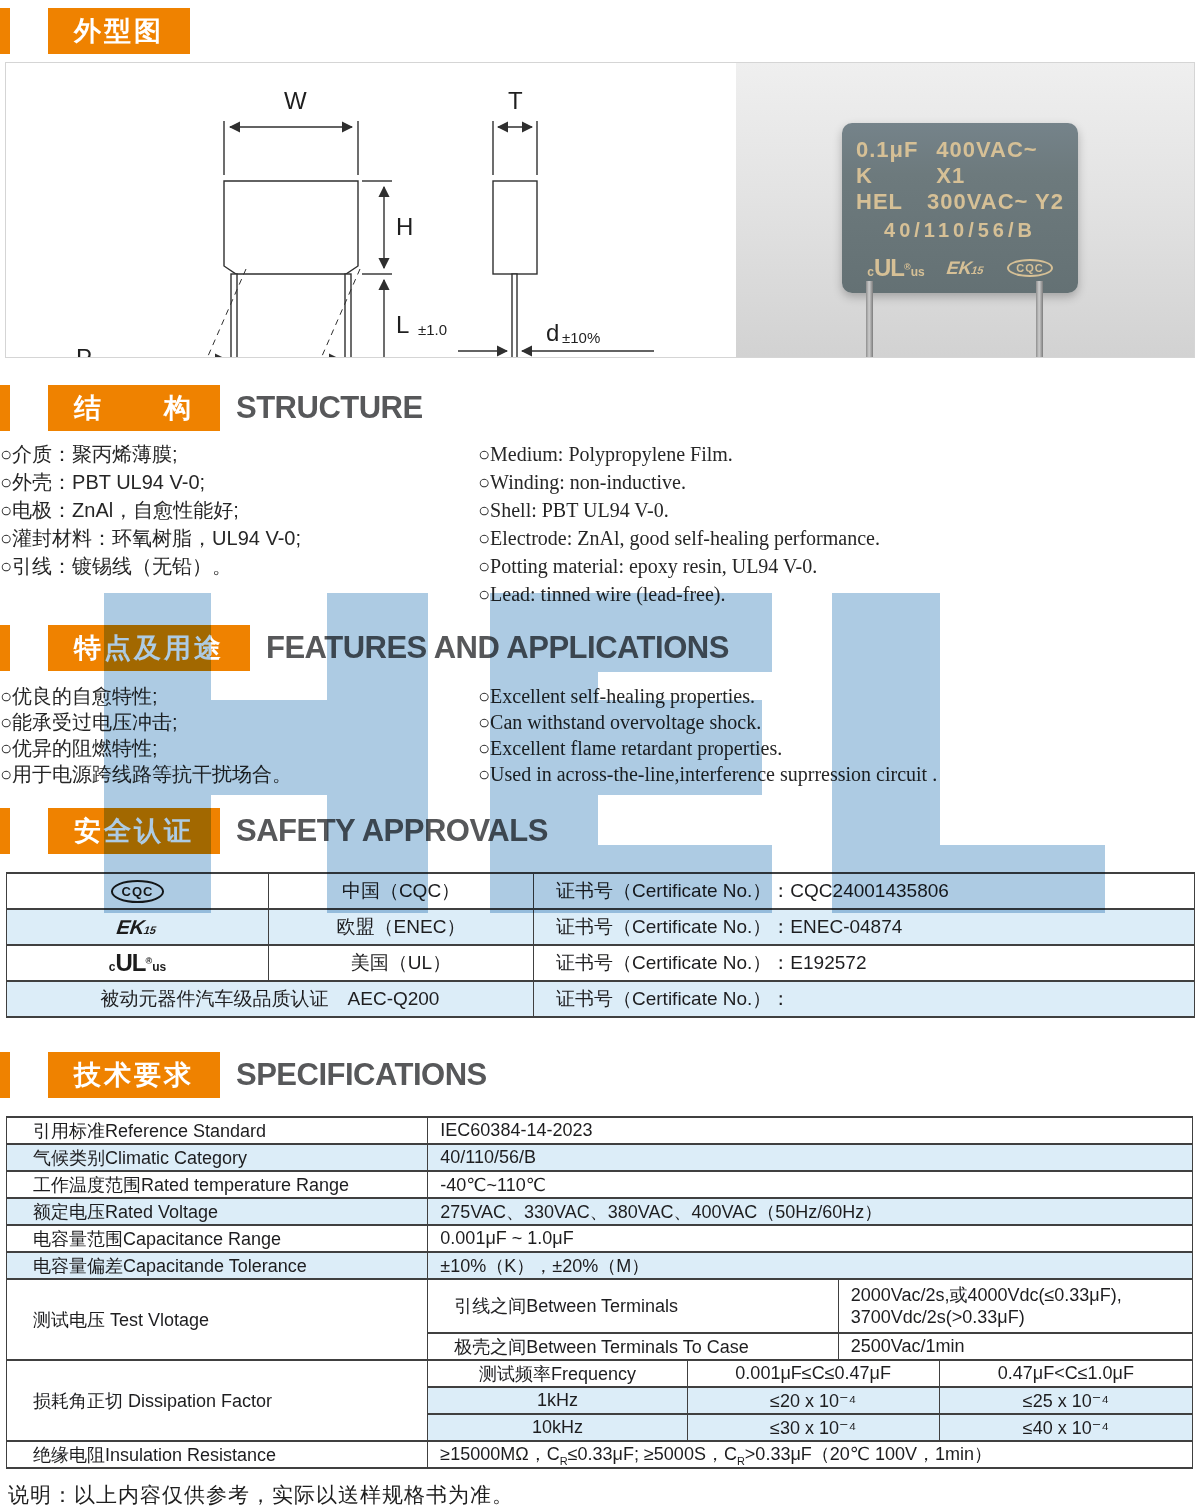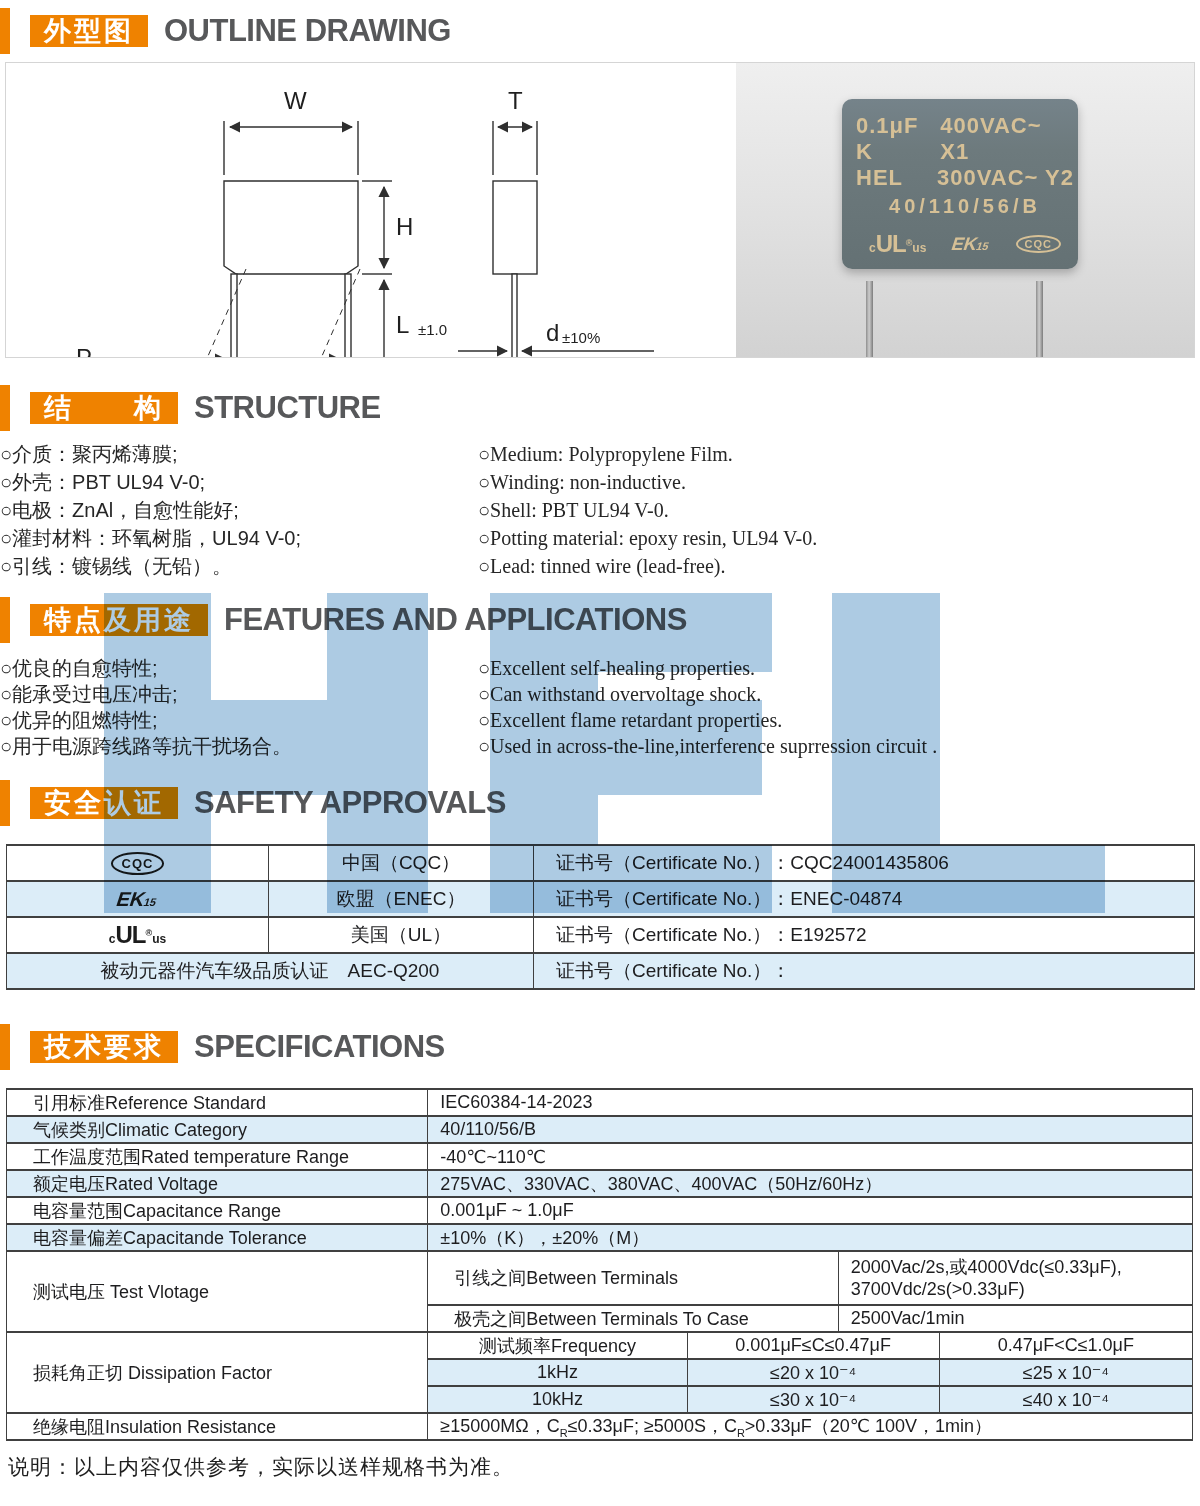--- a/index.html
+++ b/index.html
@@ -12,33 +12,33 @@
   }
   *{margin:0;padding:0;box-sizing:border-box;}
   html,body{background:#fff;}
   body{
     width:1200px;height:1506px;position:relative;overflow:hidden;
     font-family:"Liberation Sans","DejaVu Sans",sans-serif;color:var(--ink);
   }
   
   .sec{display:flex;align-items:center;}
   .accent{width:10px;height:46px;background:var(--orange);flex:0 0 auto;}
-  .cnbox{margin-left:20px;background:var(--orange);color:#fff;font-weight:700;
-    font-size:27px;letter-spacing:3px;height:32px;display:flex;align-items:center;
-    padding:0 14px;white-space:pre;}
+  .cnbox{margin-left:38px;background:var(--orange);color:#fff;font-weight:700;
+    font-size:27px;letter-spacing:3px;height:46px;display:flex;align-items:center;
+    padding:0 26px;white-space:pre;}
   .entitle{margin-left:16px;font-size:31px;font-weight:700;color:var(--title-gray);
     letter-spacing:-0.5px;}
   
   .drawbox{margin:8px 5px 0 5px;height:296px;border:1px solid #d5d5d5;display:flex;background:#fff;}
   .drawbox svg{flex:0 0 730px;height:294px;}
   .photo{flex:1;position:relative;background:linear-gradient(180deg,#efefef 0%,#e3e3e3 45%,#d2d2d2 100%);overflow:hidden;}
-  .cap-body{position:absolute;left:106px;top:36px;width:236px;height:170px;
+  .cap-body{position:absolute;left:106px;top:60px;width:236px;height:170px;
     background:linear-gradient(180deg,#75838a 0%,#6d7a7d 30%,#647174 100%);
     border-radius:10px;color:#d6c096;box-shadow:0 4px 10px rgba(0,0,0,.25);
-    padding:14px 4px 0 14px;}
+    padding:14px 14px 0 14px;}
   .cap-line{display:flex;justify-content:space-between;font-weight:700;font-size:22px;letter-spacing:1px;}
   .cap-line3{text-align:center;font-weight:700;font-size:20px;letter-spacing:4px;margin-top:4px;}
   .cap-logos{display:flex;justify-content:space-around;align-items:center;margin-top:12px;font-weight:700;}
   .cap-lead{position:absolute;top:218px;width:7px;height:80px;
     background:linear-gradient(90deg,#8e8e8e,#cdcdcd 45%,#7c7c7c);}
   
   .cols{display:flex;}
   .col-cn{width:478px;flex:0 0 auto;}
   .col-en{flex:1;font-family:Liberation Serif, serif;}
   .it{font-size:20px;color:#262626;}
@@ -83,21 +83,20 @@
   .mt-h4{margin-top:21px;} .mt-h5{margin-top:34px;}
   .mt-top{margin-top:8px;}
   svg text{font-family:"Liberation Sans","DejaVu Sans",sans-serif;fill:#1f1f1f;}
 </style>
 </head>
 <body>
 
 <div class="sec mt-top">
   <div class="accent"></div>
   <div class="cnbox">外型图</div>
-  <div class="entitle">OUTLINE DRAWING</div>
 </div>
 
 <div class="drawbox">
   <svg viewBox="0 0 730 294">
     <defs>
       <marker id="ah" viewBox="0 0 10 10" refX="9" refY="5" markerWidth="8" markerHeight="8" orient="auto-start-reverse">
         <path d="M0,0L10,5L0,10z" fill="#2f2f2f"></path>
       </marker>
     </defs>
 
@@ -169,20 +168,21 @@
     <div class="it">○介质：聚丙烯薄膜;</div>
     <div class="it">○外壳：PBT UL94 V-0;</div>
     <div class="it">○电极：ZnAl，自愈性能好;</div>
     <div class="it">○灌封材料：环氧树脂，UL94 V-0;</div>
     <div class="it">○引线：镀锡线（无铅）。</div>
   </div>
   <div class="col-en">
     <div class="it">○Medium: Polypropylene Film.</div>
     <div class="it">○Winding: non-inductive.</div>
     <div class="it">○Shell: PBT UL94 V-0.</div>
+    <div class="it">○Electrode: ZnAl, good self-healing performance.</div>
     <div class="it">○Potting material: epoxy resin, UL94 V-0.</div>
     <div class="it">○Lead: tinned wire (lead-free).</div>
   </div>
 </div>
 
 <div class="sec mt-h3">
   <div class="accent"></div>
   <div class="cnbox">特点及用途</div>
   <div class="entitle">FEATURES AND APPLICATIONS</div>
 </div>

